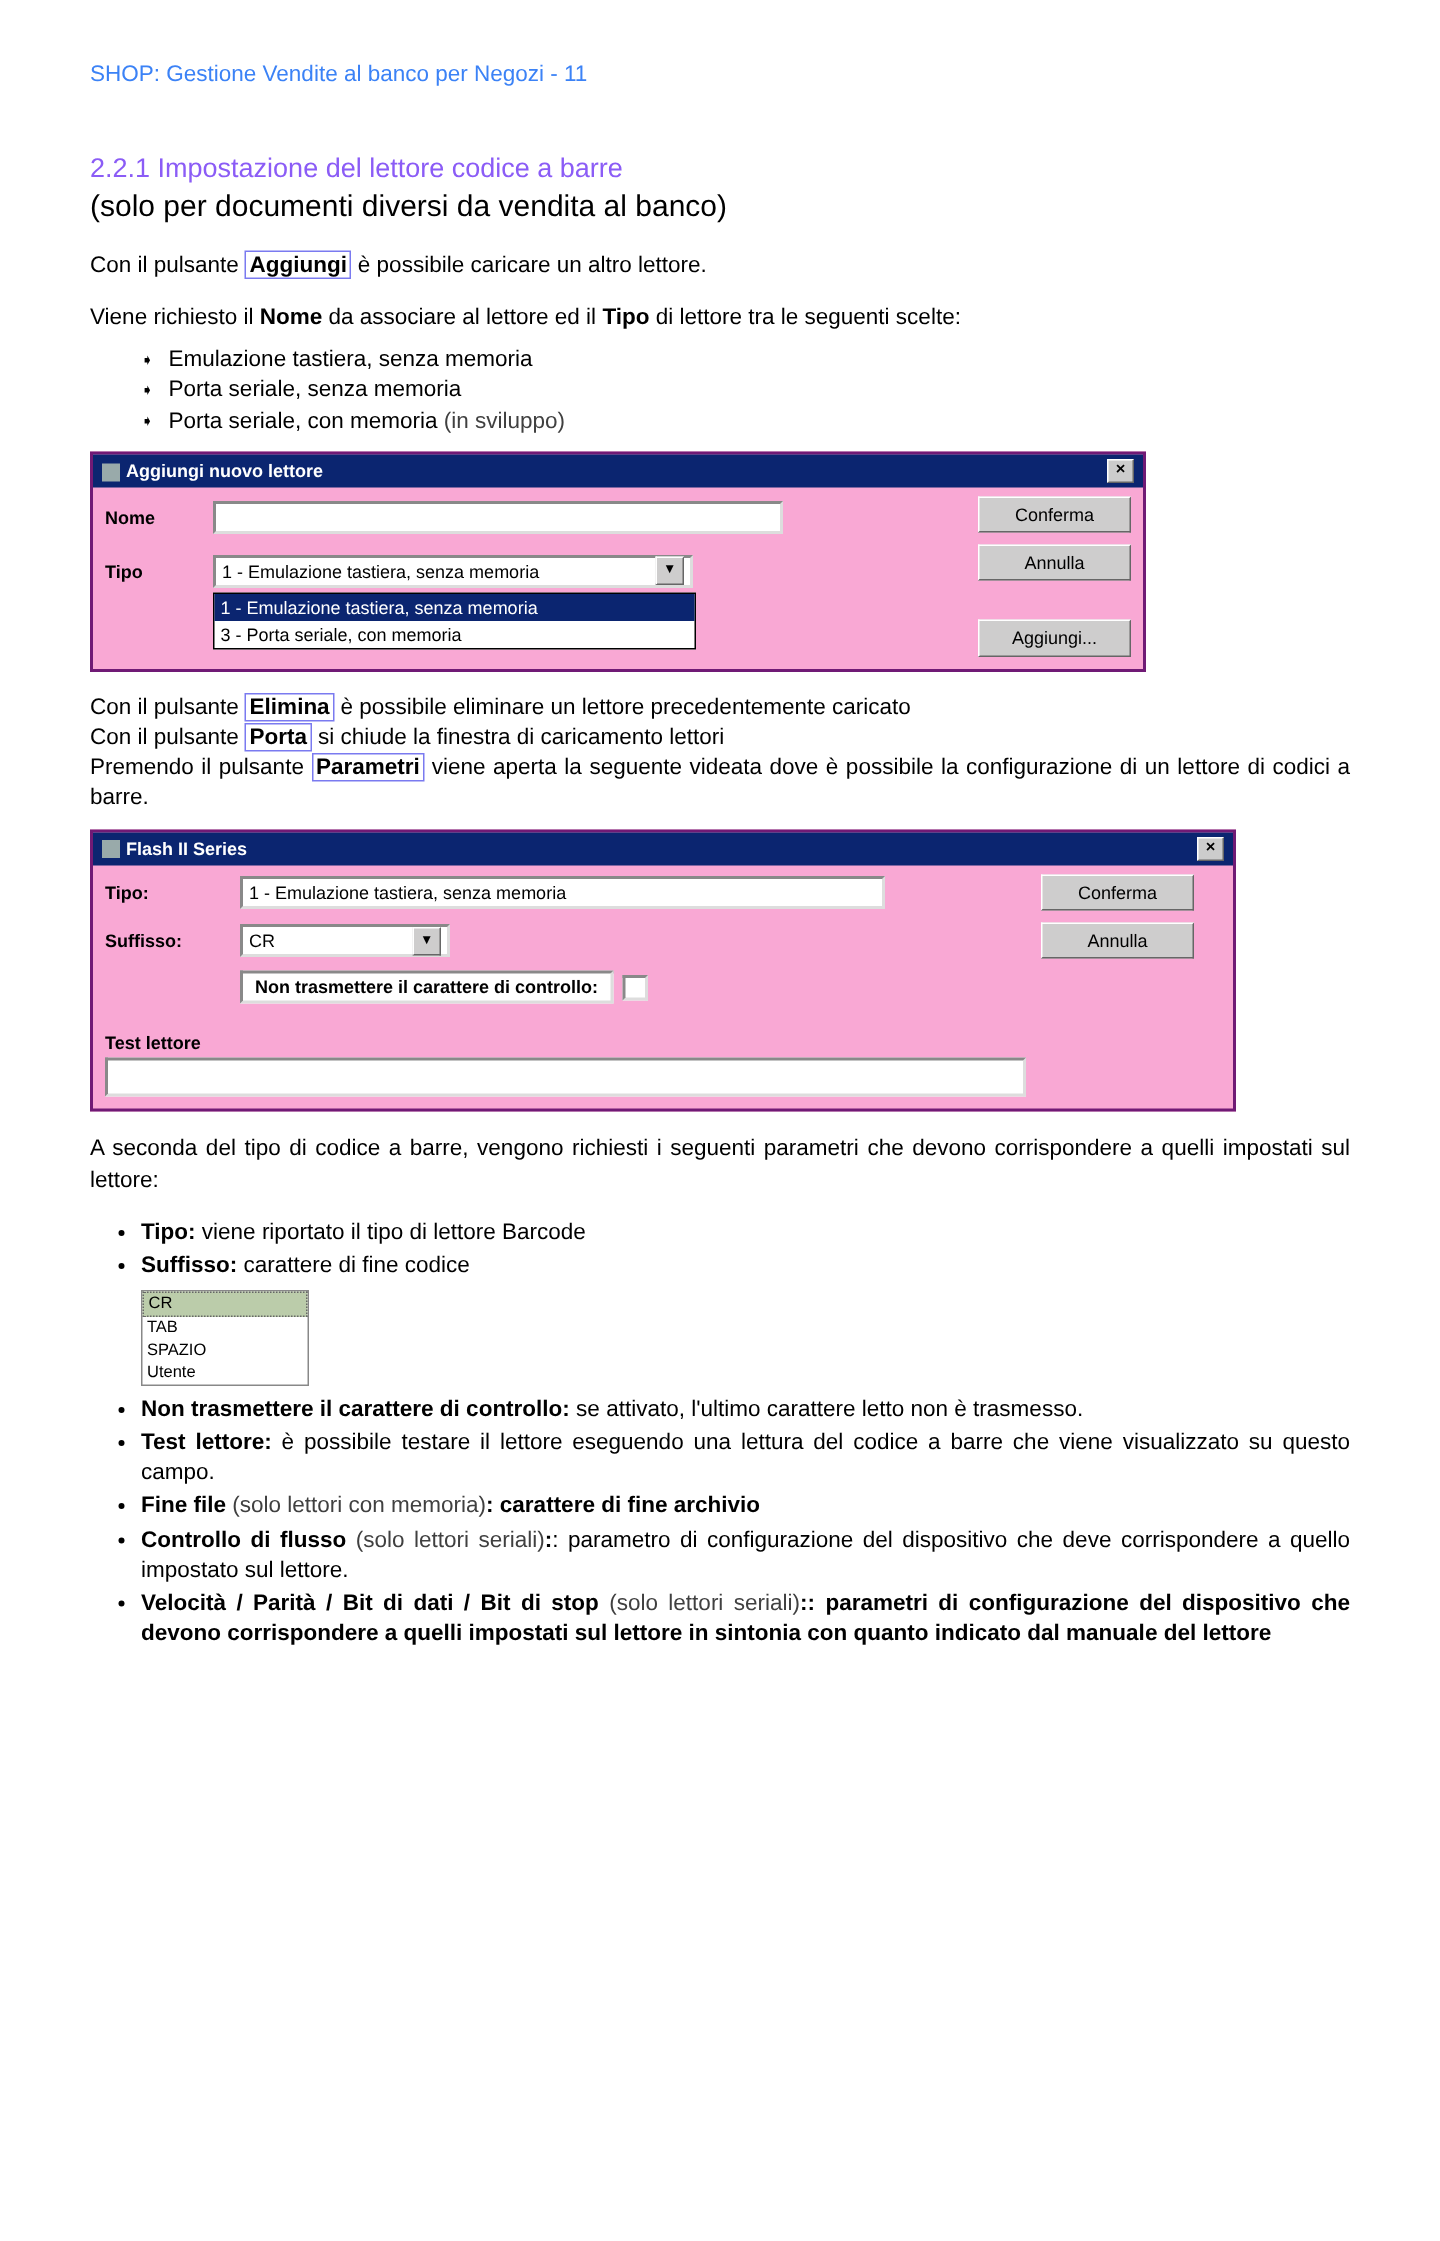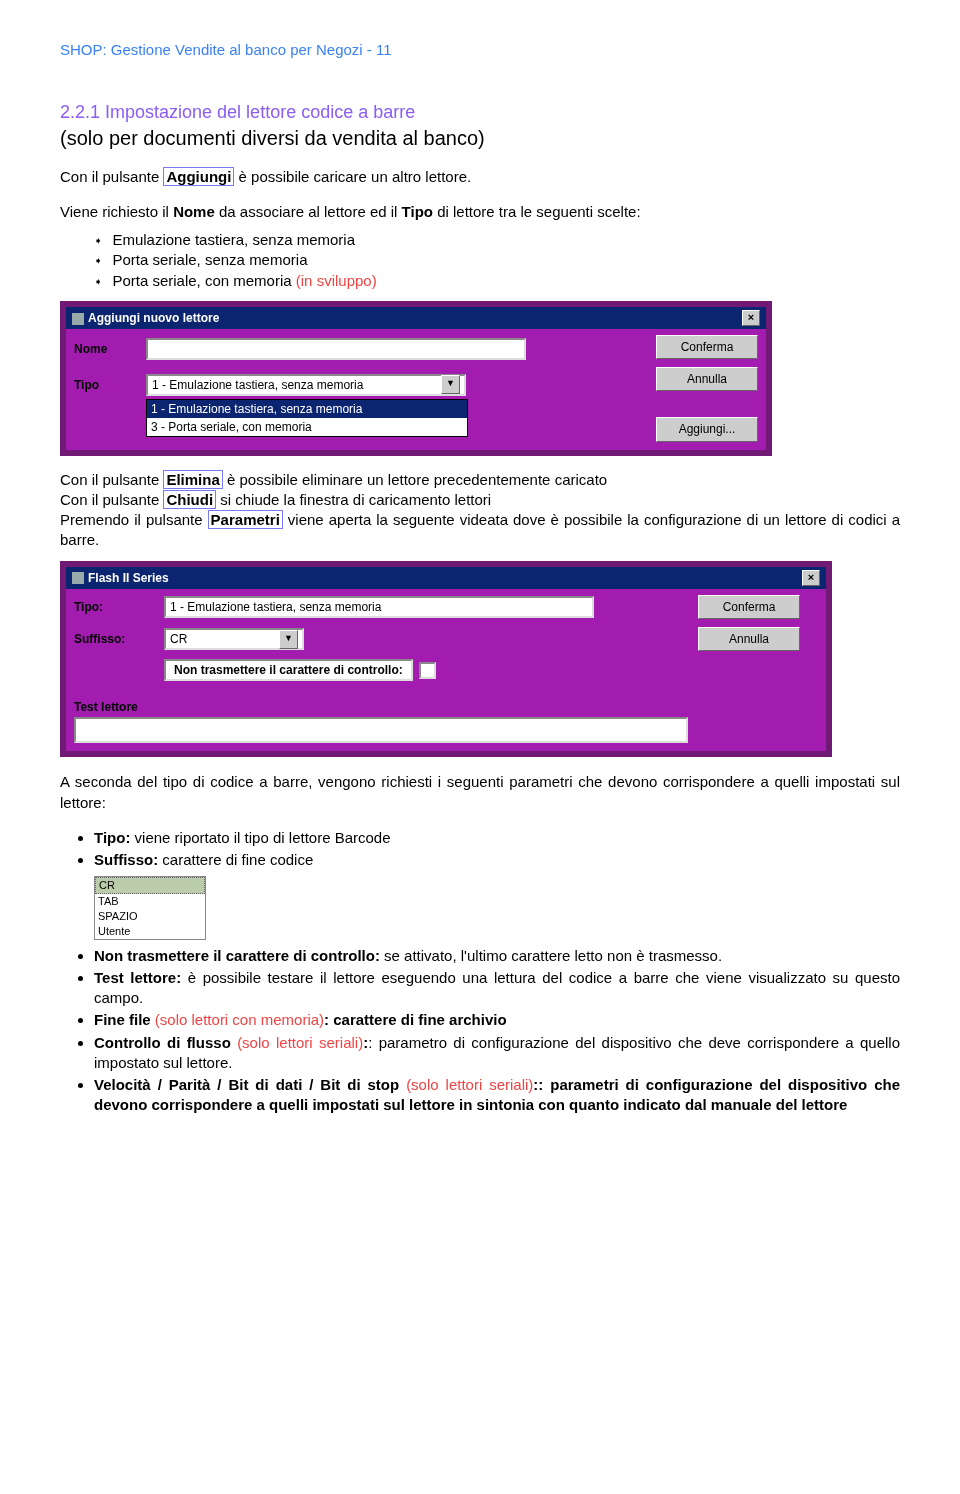--- a/index.html
+++ b/index.html
@@ -29,21 +29,21 @@
   .sub {
     font-family: Arial, sans-serif;
     font-size: 20px;
   }
   .hl {
     border: 1px solid #7a7af0;
     padding: 0 2px;
     font-weight: bold;
   }
   .blue-note {
-    color: #ef4444;
+    color: #404040;
   }
   ul.arrow {
     list-style: none;
     padding-left: 34px;
     margin: 8px 0;
   }
   ul.arrow li::before {
     content: "➧";
     font-size: 10px;
     margin-right: 10px;
@@ -54,22 +54,22 @@
     margin: 6px 0 6px 0;
     padding-left: 34px;
   }
   ul.disc li {
     margin: 2px 0;
   }
   .justify { text-align: justify; }
 
   
   .dlg {
-    background: #a21caf;
-    border: 6px solid #701a75;
+    background: #f9a8d4;
+    border: 2px solid #701a75;
     margin: 10px 0 14px 0;
     font-family: "MS Sans Serif", Arial, sans-serif;
     font-size: 12px;
   }
   .dlg .titlebar {
     background: #0b2570;
     color: #fff;
     padding: 3px 6px;
     font-weight: bold;
     display: flex;
@@ -250,21 +250,21 @@
         <div class="btn">Aggiungi...</div>
       </div>
     </div>
   </div>
 </div>
 
 <div>
   <span>Con il pulsante </span><span class="hl">Elimina</span><span> è possibile eliminare un lettore precedentemente caricato</span>
 </div>
 <div>
-  <span>Con il pulsante </span><span class="hl">Chiudi</span><span> si chiude la finestra di caricamento lettori</span>
+  <span>Con il pulsante </span><span class="hl">Porta</span><span> si chiude la finestra di caricamento lettori</span>
 </div>
 <div class="justify">
   <span>Premendo il pulsante </span><span class="hl">Parametri</span><span> viene aperta la seguente videata dove è possibile la configurazione di un lettore di codici a barre.</span>
 </div>
 
 <div class="dlg" style="width:760px">
   <div class="titlebar">
     <span><span class="t-icon"></span><span>Flash II Series</span></span>
     <span class="close-x">×</span>
   </div>

